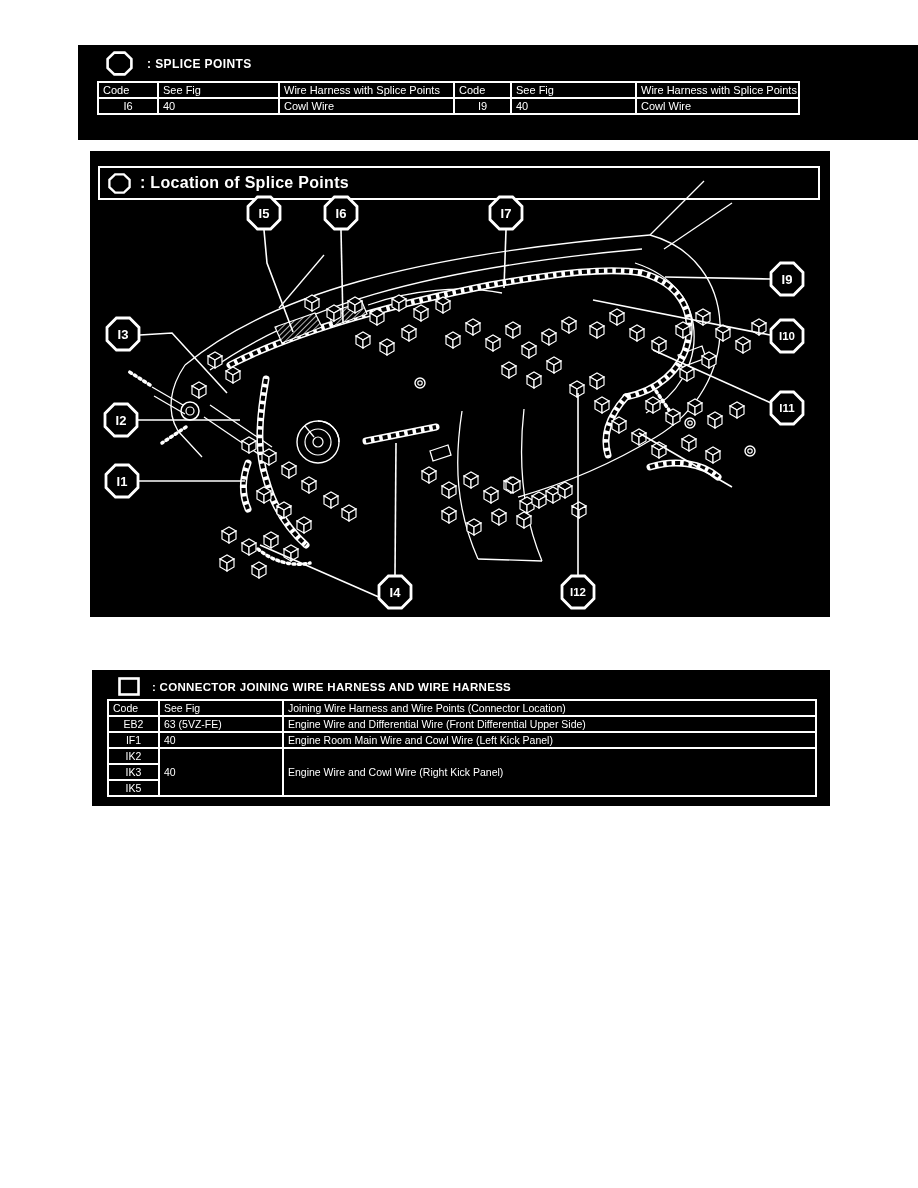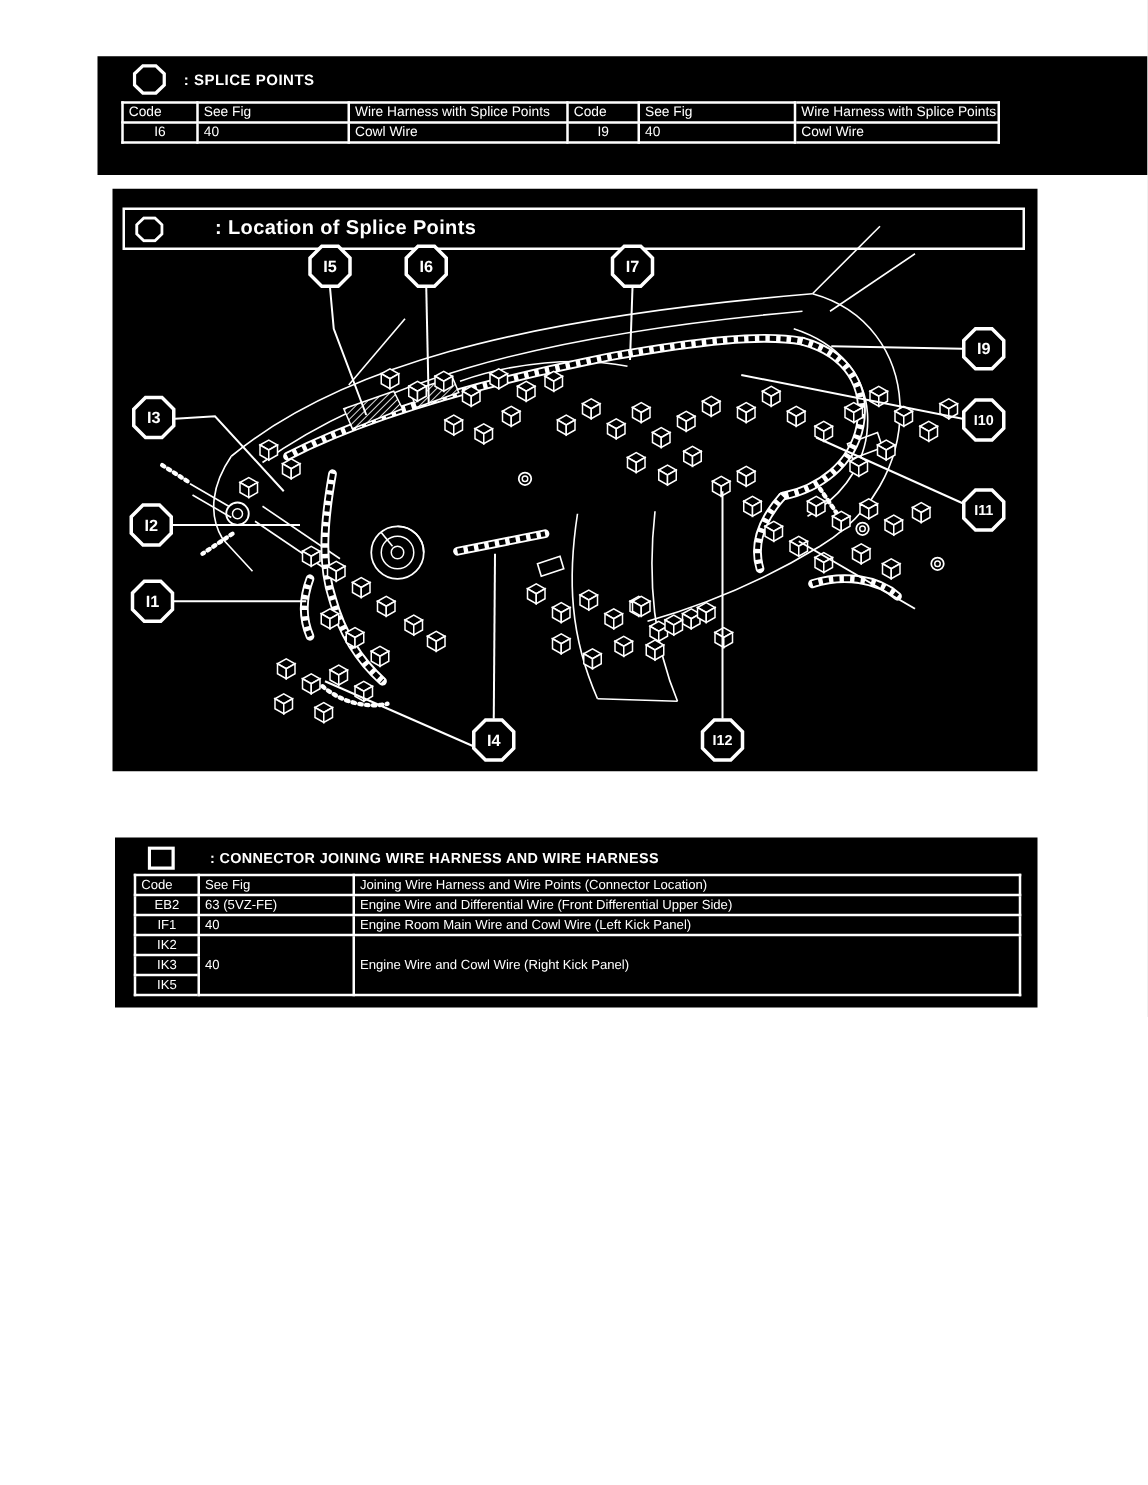--- a/index.html
+++ b/index.html
@@ -15,36 +15,36 @@
   .tbl{position:absolute;border-collapse:collapse;table-layout:fixed;background:#000;color:#fff;}
   .tbl td,.tbl th{border:2px solid #fff;font-weight:normal;overflow:hidden;white-space:nowrap;}
   .tbl th{text-align:left;}
   .splice-table{left:19px;top:36px;width:701px;font-size:11px;}
   .splice-table td,.splice-table th{height:14px;line-height:13px;padding:0 4px;}
   .c-center{text-align:center;}
   .c-left{text-align:left;}
   
   .diagram-panel{left:90px;top:151px;width:740px;height:466px;}
   .diag-header{position:absolute;left:8px;top:15px;width:718px;height:30px;border:2px solid #fff;
-    display:flex;align-items:center;gap:32px;}
+    display:flex;align-items:center;}
   .diag-header .ico{margin-left:8px;}
   .diag-header .ttl{margin-left:9px;font-size:16px;font-weight:bold;letter-spacing:.3px;}
   .diagram-svg{position:absolute;left:0;top:0;}
   .diagram-svg text{font-family:"Liberation Sans",sans-serif;font-weight:bold;fill:#fff;}
   .line{fill:none;stroke:#fff;stroke-width:1.3;}
   .leader{fill:none;stroke:#fff;stroke-width:1.6;}
   .bundle-w{fill:none;stroke:#fff;stroke-width:7;stroke-linecap:round;}
   .bundle-b{fill:none;stroke:#000;stroke-width:4;stroke-dasharray:5 3.5;}
   .dots{fill:none;stroke:#fff;stroke-width:3.5;stroke-dasharray:2 3.5;stroke-linecap:round;}
   .oct{fill:#000;stroke:#fff;stroke-width:2.8;}
   .callout text{font-size:13px;text-anchor:middle;}
   .callout text.small{font-size:11.5px;}
   
   .bottom-panel{left:92px;top:670px;width:738px;height:136px;}
-  .bot-title-row{position:absolute;left:26px;top:7px;display:flex;align-items:center;gap:28px;}
+  .bot-title-row{position:absolute;left:26px;top:7px;display:flex;align-items:center;gap:12px;}
   .bot-title-row .ttl{font-size:11.5px;font-weight:bold;letter-spacing:.3px;white-space:nowrap;}
   .conn-table{left:15px;top:29px;width:708px;font-size:10.5px;}
   .conn-table td,.conn-table th{height:14px;line-height:13px;padding:0 4px;}
 </style>
 </head>
 <body>
 
 <div class="page">
 
   <section class="panel top-panel">

